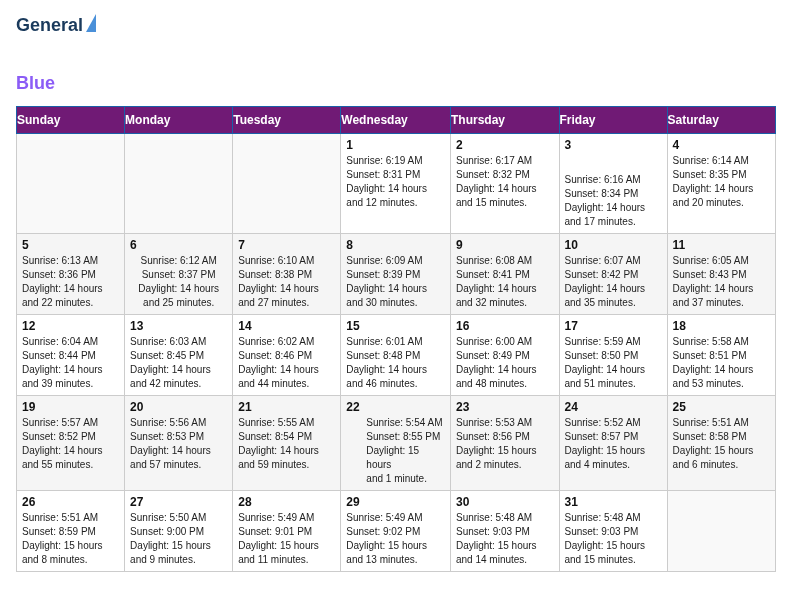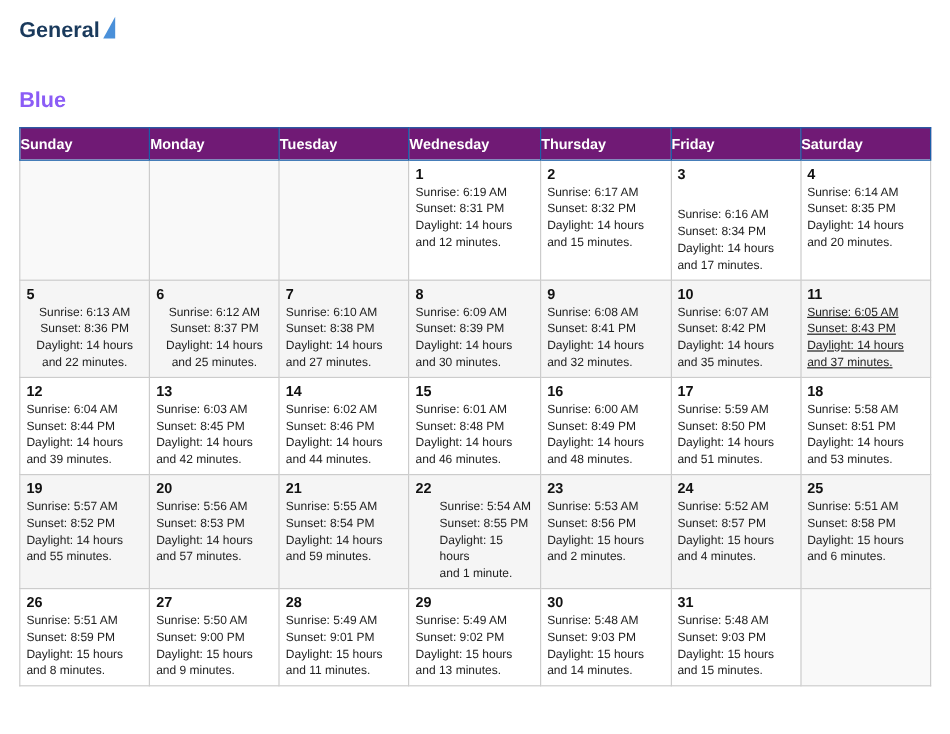--- a/index.html
+++ b/index.html
@@ -140,21 +140,21 @@
           <span class="day-number">4</span>
           <div class="cell-content" style="white-space: pre-line;">Sunrise: 6:14 AM
 Sunset: 8:35 PM
 Daylight: 14 hours
 and 20 minutes.</div>
         </td>
       </tr>
       <tr>
         <td>
           <span class="day-number">5</span>
-          <div class="cell-content" style="white-space: pre-line; text-align: center;">Sunrise: 6:13 AM
+          <div class="cell-content" style="white-space: pre-line;">Sunrise: 6:13 AM
 Sunset: 8:36 PM
 Daylight: 14 hours
 and 22 minutes.</div>
         </td>
         <td>
           <span class="day-number">6</span>
           <div class="cell-content" style="white-space: pre-line; text-align: center;">Sunrise: 6:12 AM
 Sunset: 8:37 PM
 Daylight: 14 hours
 and 25 minutes.</div>
@@ -182,21 +182,21 @@
         </td>
         <td>
           <span class="day-number">10</span>
           <div class="cell-content" style="white-space: pre-line;">Sunrise: 6:07 AM
 Sunset: 8:42 PM
 Daylight: 14 hours
 and 35 minutes.</div>
         </td>
         <td>
           <span class="day-number">11</span>
-          <div class="cell-content" style="white-space: pre-line; text-decoration: underline;">Sunrise: 6:05 AM
+          <div class="cell-content" style="white-space: pre-line;">Sunrise: 6:05 AM
 Sunset: 8:43 PM
 Daylight: 14 hours
 and 37 minutes.</div>
         </td>
       </tr>
       <tr>
         <td>
           <span class="day-number">12</span>
           <div class="cell-content" style="white-space: pre-line;">Sunrise: 6:04 AM
 Sunset: 8:44 PM

